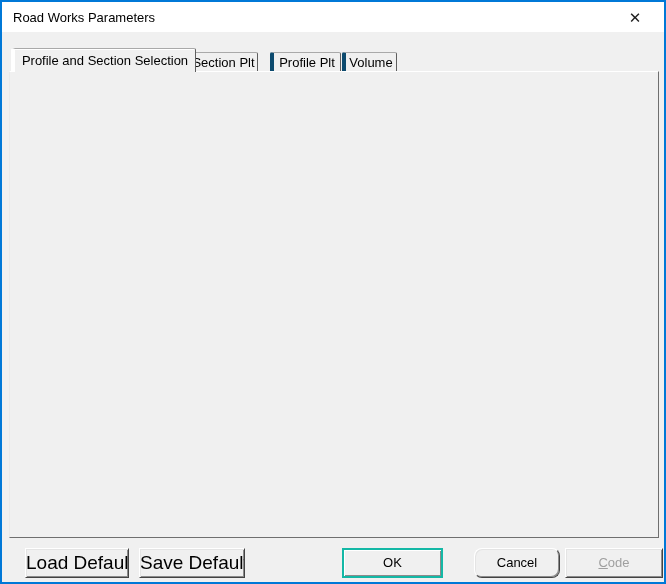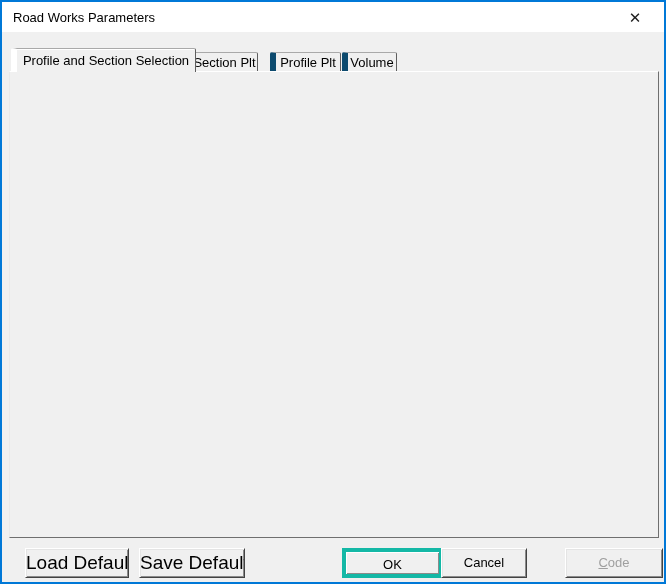--- a/index.html
+++ b/index.html
@@ -15,21 +15,21 @@
   }
   .title-text { font-size:13px; color:#000; padding-left:11px; }
   .close-btn {
     position:absolute; right:14px; top:6px; width:30px; height:20px;
     display:flex; align-items:center; justify-content:center;
     font-size:15px; color:#1b1b1b; cursor:default;
   }
   
   .tab {
     position:absolute; background:#f0f0f0;
-    border-top:1px solid #a9a9a9; border-left:6px solid #0c4a6e;
+    border-top:1px solid #a9a9a9; border-left:4px solid #0c4a6e;
     border-right:1px solid #5e5e5e; border-radius:2px 2px 0 0;
     font-size:13px; color:#000; display:flex; align-items:center; justify-content:center;
     white-space:nowrap;
   }
   .tab.active {
     left:9px; top:46px; width:185px; height:24px; z-index:3;
     border-left-color:#fff; box-shadow:inset 0 1px 0 #fff;
   }
   .tab.t2 { left:184px; top:50px; width:72px; height:20px; }
   .tab.t3 { left:268px; top:50px; width:71px; height:20px;text-align:right; }
@@ -101,29 +101,29 @@
   
   .btn {
     position:absolute; background:#f0f0f0; text-align:center;
     border-top:1px solid #ffffff; border-left:1px solid #ffffff;
     border-right:1px solid #434343; border-bottom:1px solid #434343;
     box-shadow: inset 1px 1px 0 #e4e4e4, inset -1px -1px 0 #8b8b8b;
     font-size:13px; color:#000; overflow:hidden; white-space:nowrap;
   }
   .btn.big { font-size:19px; line-height:27px; letter-spacing:0; }
   .btn.default {
-    border:4px solid #14b8a6;
+    border:2px solid #14b8a6;
     box-shadow: inset 1px 1px 0 #ffffff, inset -1px -1px 0 #8b8b8b;
   }
   .btn.disabled { color:#9f9f9f; }
   .btn.disabled::first-letter { text-decoration:underline; }
   .btn-load { left:23px;  top:546px; width:104px; height:30px; line-height:28px; }
   .btn-save { left:137px; top:546px; width:106px; height:30px; line-height:28px; }
   .btn-ok     { left:340px; top:546px; width:101px; height:30px; line-height:26px; }
-  .btn-cancel { left:439px; top:546px; width:86px;  height:30px; line-height:28px; }
+  .btn-cancel { left:472px; top:546px; width:86px;  height:30px; line-height:28px;border-radius:8px; }
   .btn-apply  { left:563px; top:546px; width:98px;  height:30px; line-height:28px; }
 </style>
 </head>
 <body>
 
 <div class="window">
 
   <div class="titlebar">
     <span class="title-text">Road Works Parameters</span>
   </div>

